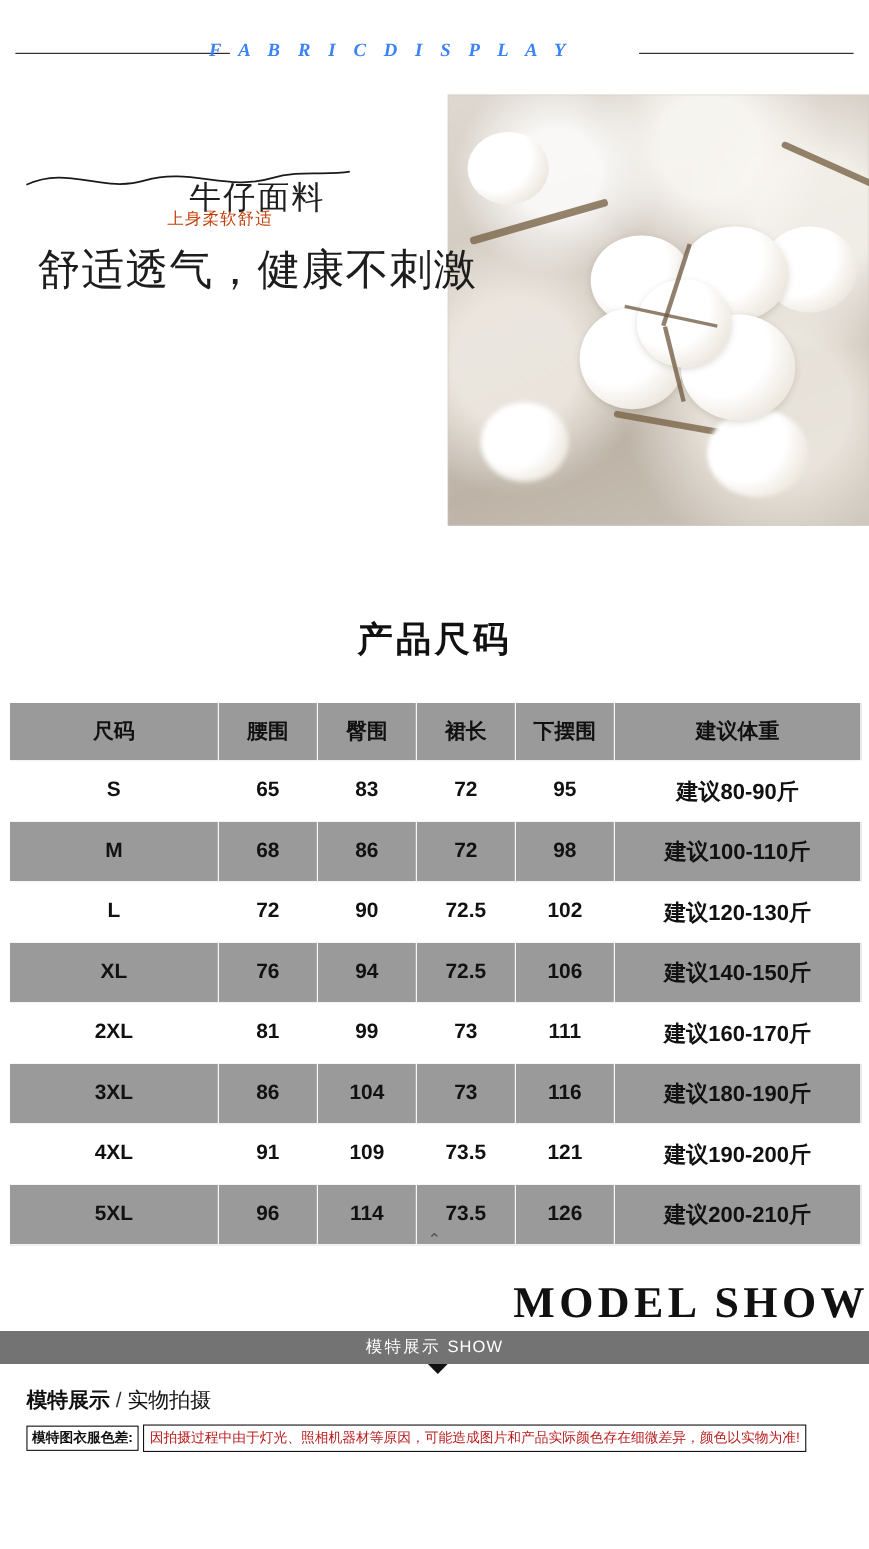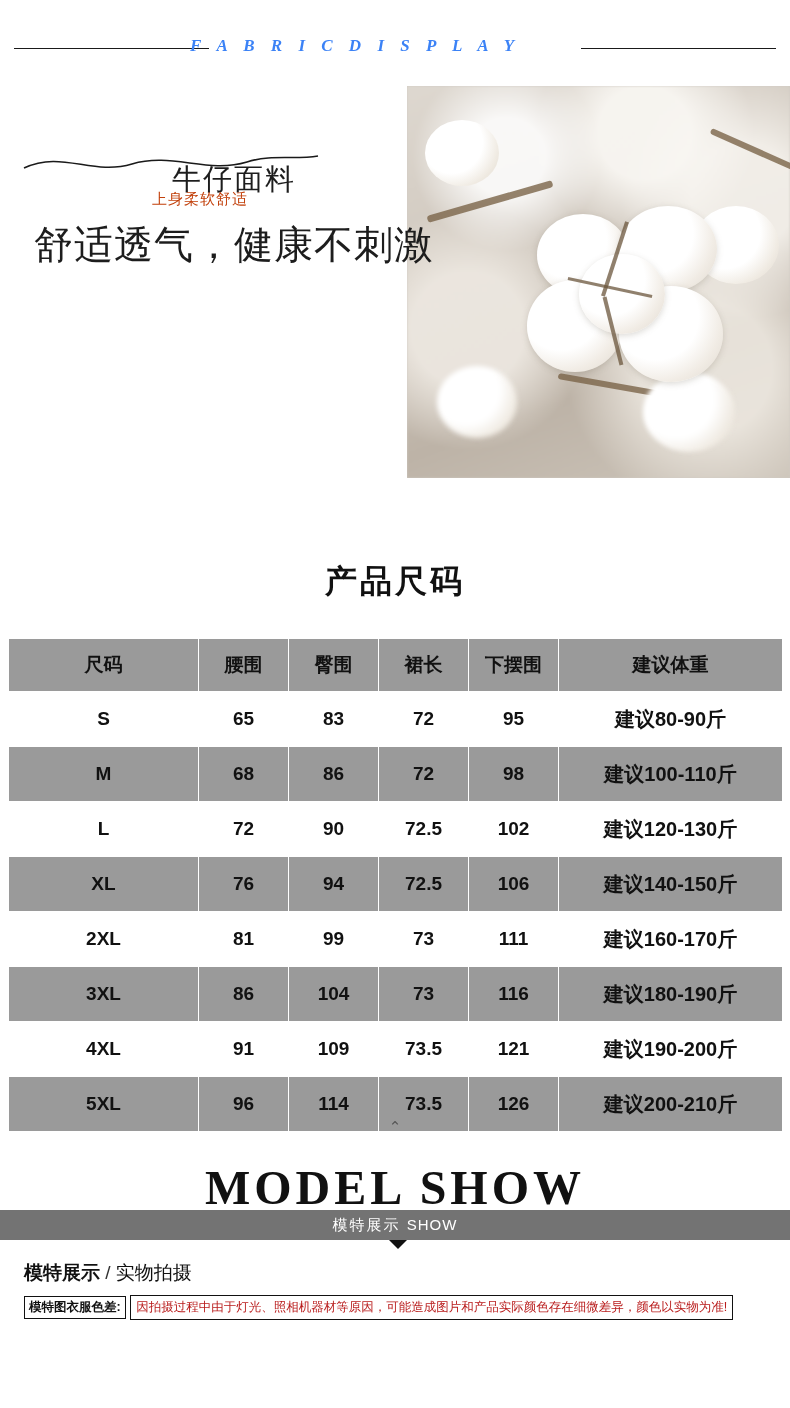--- a/index.html
+++ b/index.html
@@ -205,24 +205,24 @@
     font-size: 15px;
     color: #555;
   }
 
   
   .model-show-title {
     position: absolute;
     left: 0;
     top: 1160px;
     width: 790px;
-    text-align: center;
+    text-align: right;
     font-family: "Liberation Serif", serif;
     font-weight: bold;
-    font-size: 48px;
+    font-size: 40px;
     letter-spacing: 4px;
     color: #111;
   }
   .model-bar {
     position: absolute;
     left: 0;
     top: 1210px;
     width: 790px;
     height: 30px;
     background: #737373;

